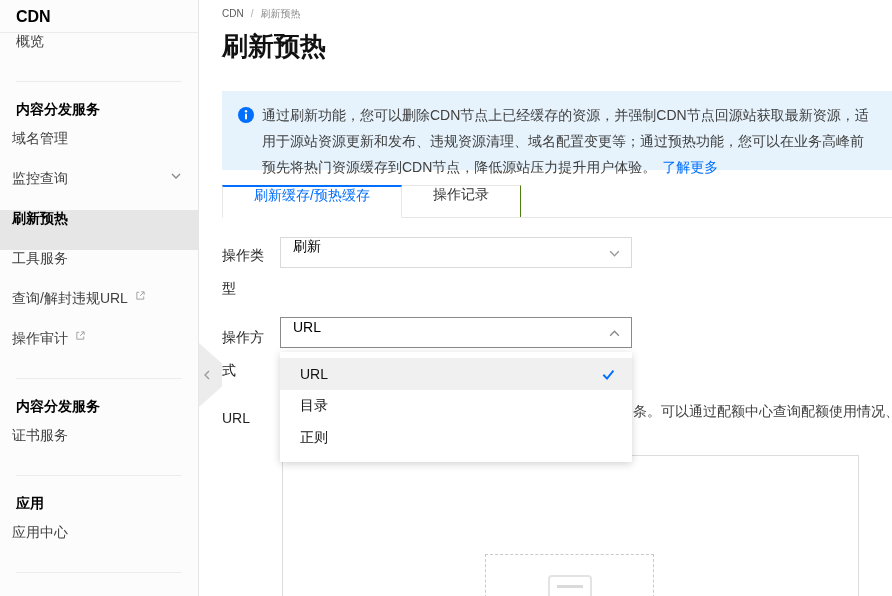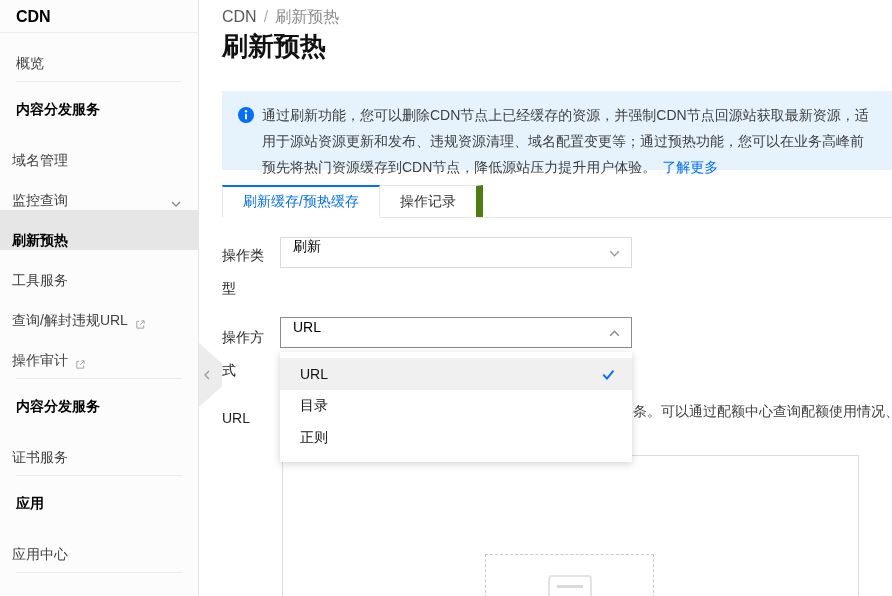--- a/index.html
+++ b/index.html
@@ -10,58 +10,58 @@
     background:#fff; color:#333;
     font-family:"Liberation Sans","DejaVu Sans",sans-serif; font-size:14px;
   }
   
   .sidebar {
     position:absolute; left:0; top:0; width:199px; height:596px;
     background:#fcfcfc; border-right:1px solid #e6e6e6; z-index:2;
   }
   .sb-title { height:33px; padding:8px 16px 0; font-size:16px; font-weight:bold; color:#000;
               border-bottom:1px solid #ececec; }
-  .sb-item { height:40px; display:flex; align-items:flex-end; padding:0 16px; color:#404040; cursor:pointer; }
+  .sb-item { height:40px; display:flex; align-items:flex-start; padding:0 16px; color:#404040; cursor:pointer; }
   .sb-item.sub { padding-left:12px; }
   .sb-item.selected { background:var(--sel-bg); color:#000; font-weight:bold; }
   .sb-header { height:40px; display:flex; align-items:center; padding:0 16px;
                font-weight:bold; color:#000; }
   .sb-hr { border:none; border-top:1px solid #ececec; margin:8px 16px; }
   .sb-chevron { margin-left:auto; display:flex; }
   .ext-icon { margin-left:7px; display:flex; }
   
   .collapse-tab {
     position:absolute; left:199px; top:343px; width:23px; height:64px;
     background:#ececec; z-index:3;
     clip-path:polygon(0 0,100% 32%,100% 68%,0 100%);
     display:flex; align-items:center; cursor:pointer;
   }
   .collapse-tab svg { margin-left:3px; }
   
   .main { position:absolute; left:200px; top:0; right:0; bottom:0; background:#fff; }
-  .breadcrumb { position:absolute; left:22px; top:7px; font-size:16px; color:#8c8c8c; }
+  .breadcrumb { position:absolute; left:22px; top:7px; font-size:10px; color:#8c8c8c; }
   .breadcrumb .root { color:#595959; cursor:pointer; }
   .breadcrumb .sep { margin:0 7px; color:#b0b0b0; }
   .page-title { position:absolute; left:22px; top:29px; font-size:26px; font-weight:bold; color:#111; }
   .banner {
     position:absolute; left:22px; right:0; top:91px; height:79px;
     background:var(--banner-bg); padding:11px 16px 0 40px; line-height:26px; color:#404040;
   }
   .banner .b-icon { position:absolute; left:16px; top:16px; display:flex; }
   .banner a { color:var(--accent); text-decoration:none; margin-left:6px; cursor:pointer; }
   
   .tabs { position:absolute; left:22px; right:0; top:185px; height:33px;
           border-bottom:1px solid #e7e7e7; display:flex; }
-  .tab { padding:0 20px; display:flex; align-items:center; cursor:pointer; }
+  .tab { padding:0 31px; display:flex; cursor:pointer; }
   .tab.active {
     background:#fff; color:var(--accent);
     border:1px solid #e7e7e7; border-top:2px solid var(--accent); border-bottom:1px solid #fff;
     margin-bottom:-1px; z-index:1;
   }
-  .tab.inactive { color:#333; border-top:1px solid #e7e7e7; border-right:7px solid #4d7c0f; }
+  .tab.inactive { color:#333; border-top:1px solid #e7e7e7; border-right:1px solid #4d7c0f; }
   
   .form-label { position:absolute; left:22px; width:52px; line-height:33px; color:#1f1f1f; word-break:break-all; }
   .select {
     position:absolute; left:80px; width:352px; height:31px; background:#fff;
     border:1px solid #d9d9d9; padding:0 30px 12px 12px; display:flex; align-items:center;
     color:#000; cursor:pointer;
   }
   .select .chev { position:absolute; right:10px; top:9px; display:flex; }
   .select.open { border-color:#8a8a8a; }
   .dropdown {

